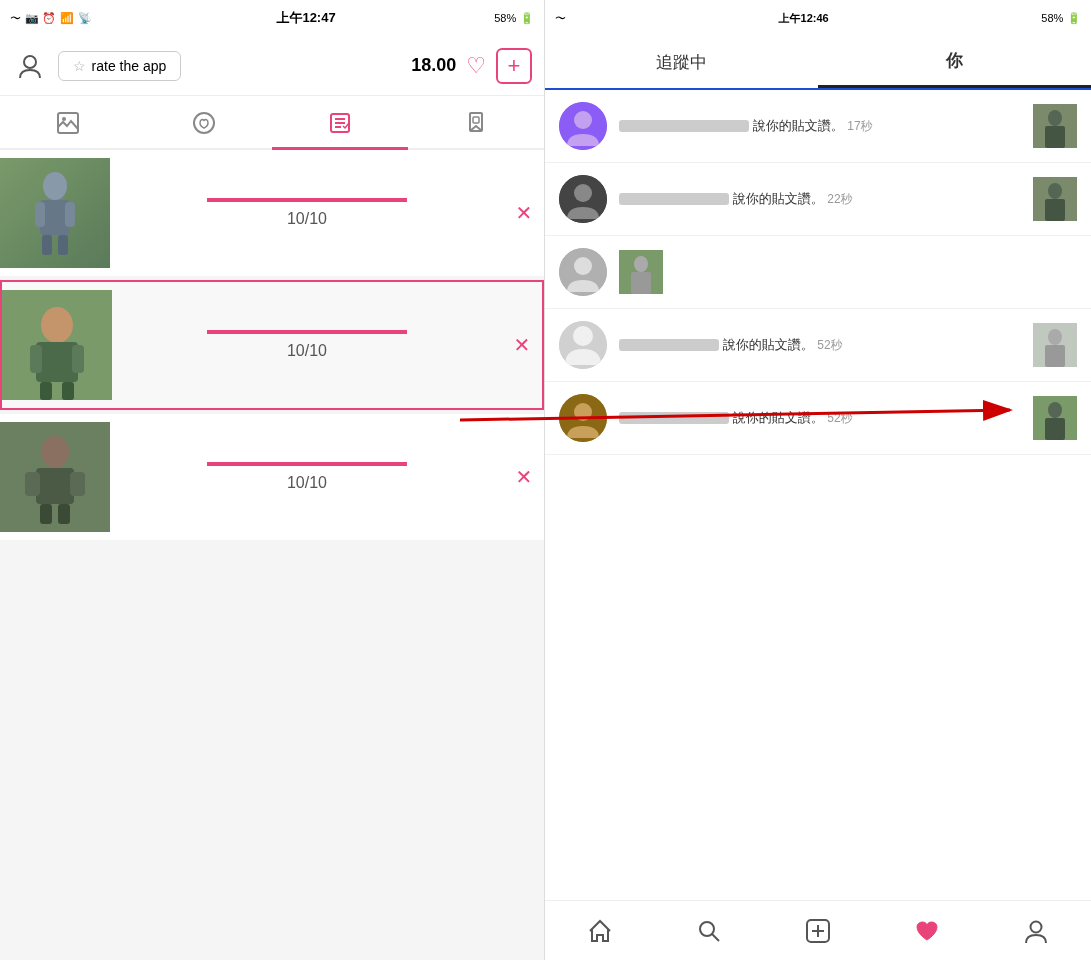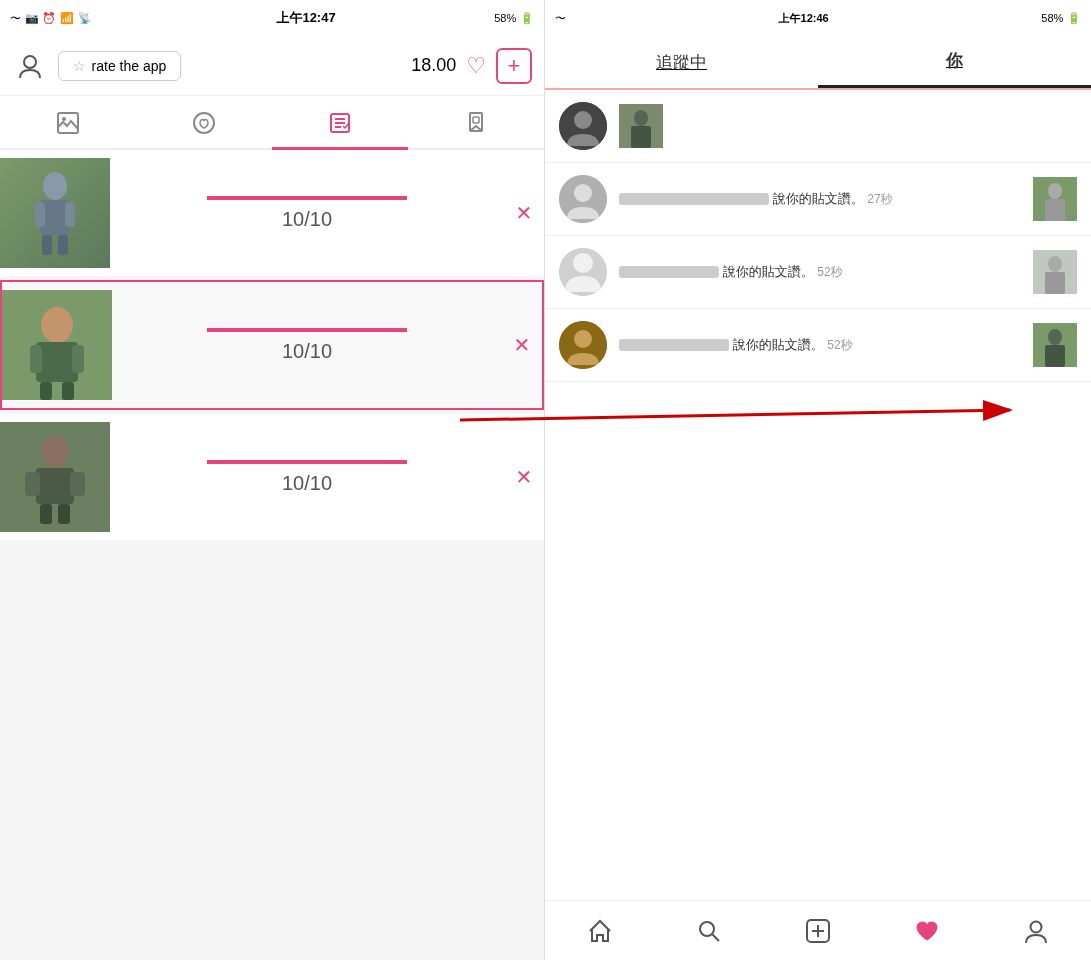--- a/index.html
+++ b/index.html
@@ -60,21 +60,21 @@
       border: 1px solid #ccc;
       border-radius: 6px;
       padding: 6px 14px;
       display: flex; align-items: center; gap: 6px;
       background: #fff; cursor: pointer;
       font-size: 14px;
     }
     .star-icon { color: #aaa; font-size: 14px; }
     .score-label {
       font-size: 18px;
-      font-weight: 400;
+      font-weight: 700;
       margin-left: auto;
     }
     .heart-btn {
       border: none; background: none; cursor: pointer;
       font-size: 22px; color: #e8447a;
     }
     .plus-btn {
       border: 2px solid #e8447a;
       border-radius: 6px;
       width: 36px; height: 36px;
@@ -146,21 +146,21 @@
     }
     .progress-bar-track {
       width: 200px; height: 4px;
       background: #f0f0f0;
     }
     .progress-bar-fill {
       height: 4px;
       background: #e8447a;
     }
     .score-fraction {
-      font-size: 20px;
+      font-size: 16px;
       color: #555;
     }
     .remove-btn {
       width: 40px; height: 40px;
       display: flex; align-items: center; justify-content: center;
       background: none; border: none; cursor: pointer;
       font-size: 20px; color: #e8447a;
       flex-shrink: 0;
     }
 
@@ -187,22 +187,21 @@
       display: flex; align-items: center; gap: 4px;
     }
     .status-bar-right .time-right {
       font-size: 11px; font-weight: 600;
     }
 
     
     .tab-bar-right {
       height: 54px;
       display: flex;
-      border-bottom: 2px solid #fca5a5;
-      text-decoration: underline;
+      border-bottom: 2px solid #1d4ed8;
     }
     .tab-right {
       flex: 1;
       display: flex;
       align-items: center;
       justify-content: center;
       font-size: 17px;
       cursor: pointer;
       color: #333;
     }
@@ -461,52 +460,73 @@
     <div class="tab-right">
       <span>追蹤中</span>
     </div>
     <div class="tab-right active">
       <span>你</span>
     </div>
   </div>
 
   <div class="notif-list">
 
+    <div class="notif-item">
+      <div class="notif-avatar avatar-purple">
+        <svg width="48" height="48" viewBox="0 0 48 48">
+          <circle cx="24" cy="24" r="24" fill="#8b5cf6"></circle>
+          <circle cx="24" cy="18" r="9" fill="#c4a0f0"></circle>
+          <path d="M8 44 Q8 32 24 32 Q40 32 40 44" fill="#c4a0f0"></path>
+        </svg>
+      </div>
+      <div class="notif-text">
+        <span class="blurred-name" style="width:130px;"></span>
+        <span class="action"> 說你的貼文讚。 </span>
+        <span class="time">17秒</span>
+      </div>
+      <div class="notif-thumb" style="background:#8a9a7a;">
+        <svg width="44" height="44" viewBox="0 0 44 44">
+          <rect width="44" height="44" fill="#7a8a6a"></rect>
+          <ellipse cx="22" cy="14" rx="7" ry="8" fill="#556655"></ellipse>
+          <rect x="12" y="22" width="20" height="22" rx="2" fill="#445544"></rect>
+        </svg>
+      </div>
+    </div>
 
     <div class="notif-item">
       <div class="notif-avatar" style="background:#333;">
         <svg width="48" height="48" viewBox="0 0 48 48">
           <circle cx="24" cy="24" r="24" fill="#444"></circle>
           <circle cx="24" cy="18" r="9" fill="#888"></circle>
           <path d="M8 44 Q8 32 24 32 Q40 32 40 44" fill="#888"></path>
         </svg>
       </div>
+      <div class="notif-text">
+        <span class="blurred-name" style="width:110px;"></span>
+        <span class="action"> 說你的貼文讚。 </span>
+        <span class="time">22秒</span>
+      </div>
       <div class="notif-thumb" style="background:#8a9a7a;">
         <svg width="44" height="44" viewBox="0 0 44 44">
           <rect width="44" height="44" fill="#7a8a6a"></rect>
           <ellipse cx="22" cy="14" rx="7" ry="8" fill="#556655"></ellipse>
           <rect x="12" y="22" width="20" height="22" rx="2" fill="#445544"></rect>
         </svg>
       </div>
     </div>
 
 
     <div class="notif-item">
       <div class="notif-avatar" style="background:#b0b0b0;">
         <svg width="48" height="48" viewBox="0 0 48 48">
           <circle cx="24" cy="24" r="24" fill="#b0b0b0"></circle>
           <circle cx="24" cy="18" r="9" fill="#ddd"></circle>
           <path d="M8 44 Q8 32 24 32 Q40 32 40 44" fill="#ddd"></path>
         </svg>
       </div>
-      <div class="notif-text">
-        <span class="blurred-name" style="width:150px;"></span>
-        <span class="action"> 說你的貼文讚。 </span>
-        <span class="time">27秒</span>
-      </div>
       <div class="notif-thumb" style="background:#8a9a7a;">
         <svg width="44" height="44" viewBox="0 0 44 44">
           <rect width="44" height="44" fill="#7a9a6a"></rect>
           <ellipse cx="22" cy="14" rx="7" ry="8" fill="#aaa"></ellipse>
           <rect x="12" y="22" width="20" height="22" rx="2" fill="#999"></rect>
         </svg>
       </div>
     </div>
 
 

